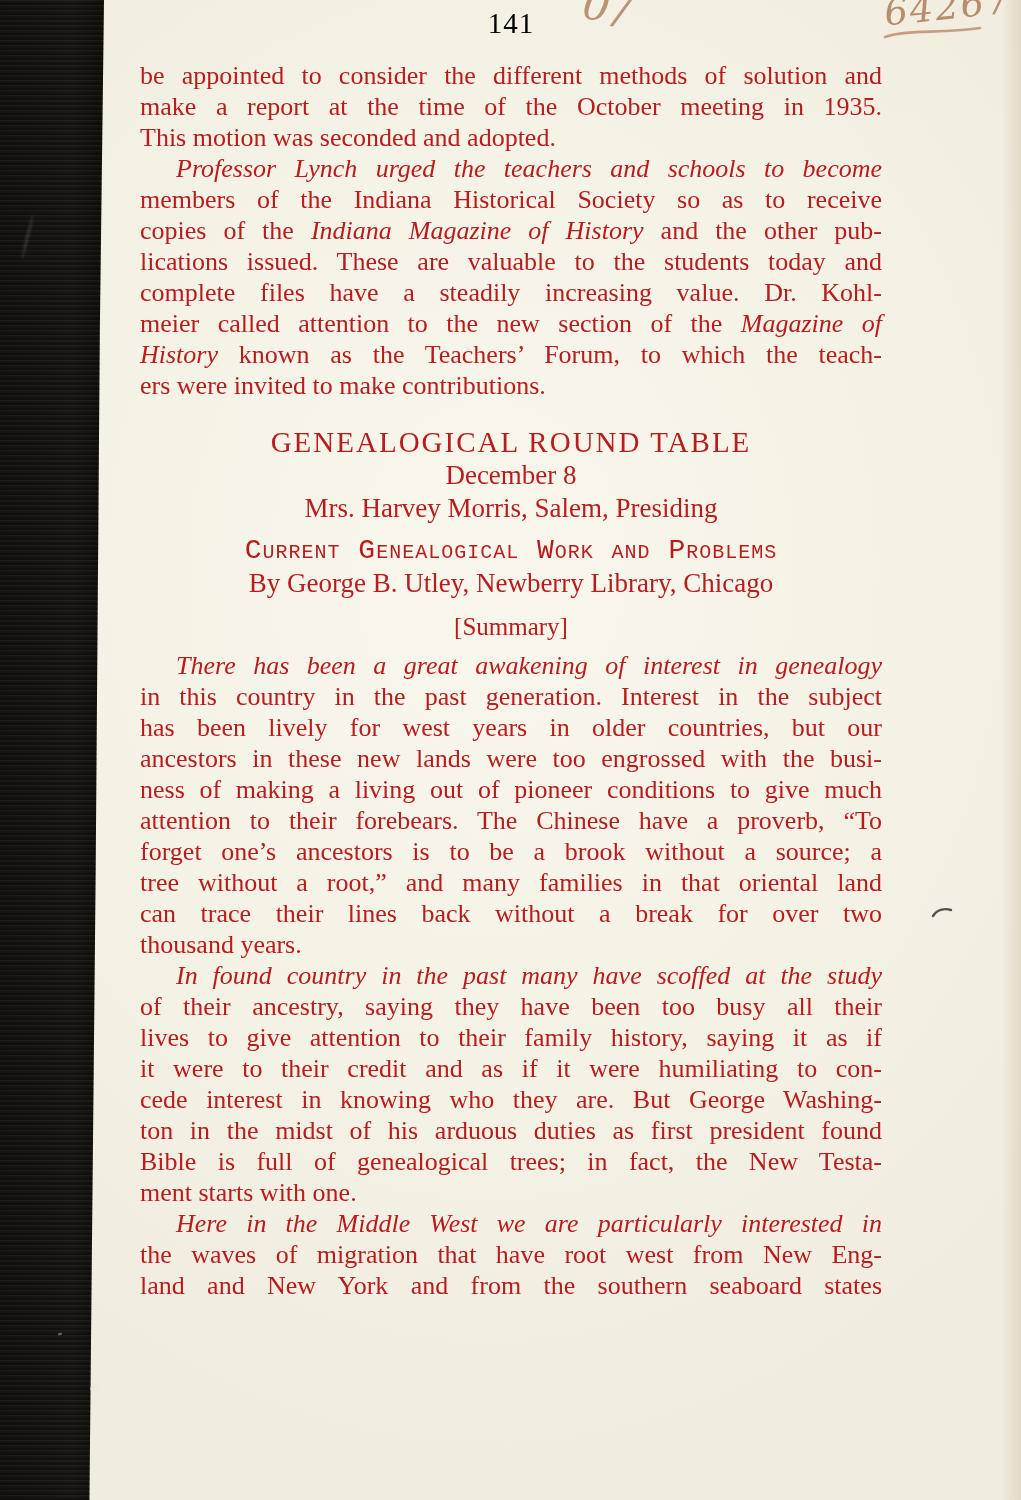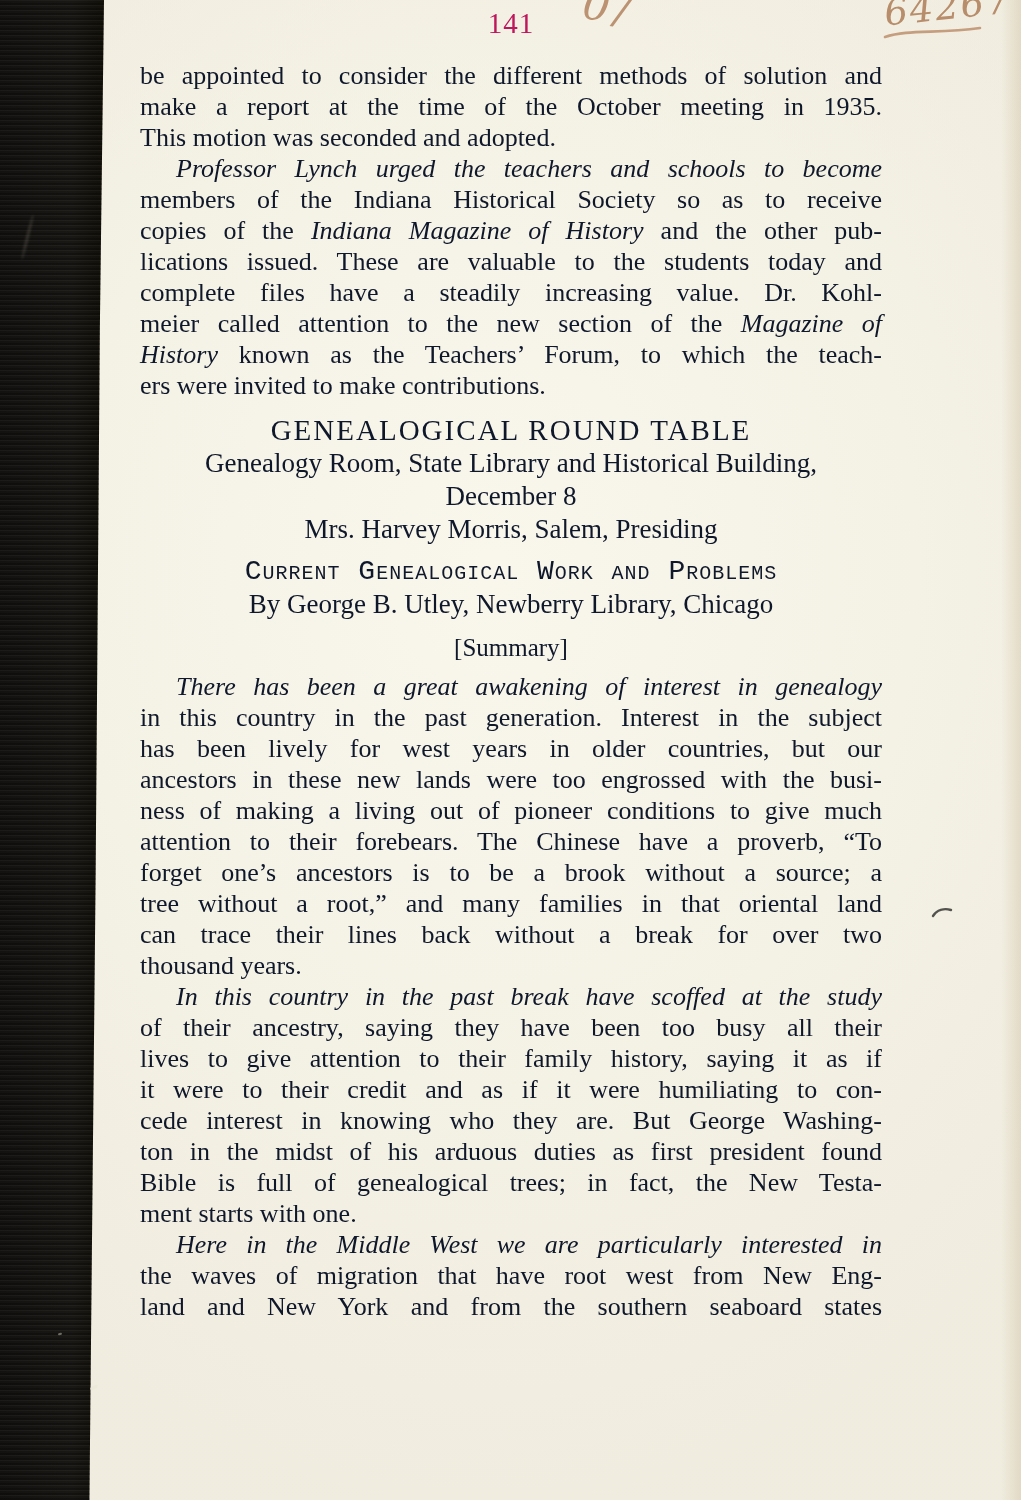--- a/index.html
+++ b/index.html
@@ -37,44 +37,44 @@
     position:absolute; left:90px; top:1386px; width:8px; height:3px;
     background:#ece8da; transform:rotate(-28deg); border-radius:2px;
   }
   .gutter-speck-2 {
     position:absolute; left:58px; top:1333px; width:4px; height:2px;
     background:#b9b4a4; opacity:.55; transform:rotate(-15deg); border-radius:2px;
   }
   
   .page-number {
     position:absolute; top:7px; left:140px; width:742px;
-    text-align:center; font-size:29px; letter-spacing:1px; color:#be185d;
+    text-align:center; font-size:29px; letter-spacing:1px; color:#000000;
   }
   
   .hw { position:absolute; color:#b2835f; font-family:"DejaVu Serif", serif; font-style:italic; }
   .hw-top-center { top:-17px; left:583px; font-size:42px; transform:rotate(9deg); letter-spacing:6px; opacity:.85; }
   .hw-top-right  { top:-15px; left:884px; font-size:37px; transform:rotate(-6deg); letter-spacing:2px; opacity:.9; }
   .hw-underline  { position:absolute; top:26px; left:883px; width:100px; height:14px; }
   
   .pencil-tick { position:absolute; left:931px; top:906px; width:22px; height:14px; }
   
   .content {
     position:absolute; left:140px; top:60px; width:742px;
-    font-size:26px; color:#0f172a;
+    font-size:26px; color:#b91c1c;
   }
   .paragraph { margin:0; }
   .line {
     line-height:31px;
     text-align:justify; text-align-last:justify; text-justify:inter-word;
   }
   .line.last { text-align-last:left; }
   .line.indent { padding-left:36px;font-style:italic; }
   .line em { font-style:italic; }
   
-  .heading-block { margin-top:12px; text-align:center; }
+  .heading-block { margin-top:24px; text-align:center; }
   .h-title   { font-size:29px; line-height:34px; letter-spacing:2px; }
   .h-sub     { font-size:27px; line-height:33px; }
   .h-talk    { font-variant:small-caps; font-size:28px; line-height:33px; margin-top:9px; letter-spacing:1px;font-family:Liberation Mono, monospace; }
   .h-byline  { font-size:27px; line-height:33px; }
   .h-summary { font-size:25px; line-height:32px; margin:11px 0 7px; }
 </style>
 </head>
 <body>
 
 <div class="paper-tone"></div>
@@ -111,21 +111,20 @@
         <div class="line"><span>lications issued. These are valuable to the students today and</span></div>
         <div class="line"><span>complete files have a steadily increasing value. Dr. Kohl-</span></div>
         <div class="line"><span>meier called attention to the new section of the </span><em>Magazine of</em></div>
         <div class="line"><em>History</em><span> known as the Teachers’ Forum, to which the teach-</span></div>
         <div class="line last"><span>ers were invited to make contributions.</span></div>
       </div>
     </div>
 
   <div class="heading-block">
     <div class="h-title">GENEALOGICAL ROUND TABLE</div>
-    <div class="h-sub">Genealogy Room, State Library and Historical Building,</div>
     <div class="h-sub">December 8</div>
     <div class="h-sub">Mrs. Harvey Morris, Salem, Presiding</div>
     <div class="h-talk">Current Genealogical Work and Problems</div>
     <div class="h-byline">By George B. Utley, Newberry Library, Chicago</div>
     <div class="h-summary">[Summary]</div>
   </div>
 
   <div>
       <div class="paragraph">
         <div class="line indent"><span>There has been a great awakening of interest in genealogy</span></div>
@@ -133,21 +132,21 @@
         <div class="line"><span>has been lively for west years in older countries, but our</span></div>
         <div class="line"><span>ancestors in these new lands were too engrossed with the busi-</span></div>
         <div class="line"><span>ness of making a living out of pioneer conditions to give much</span></div>
         <div class="line"><span>attention to their forebears. The Chinese have a proverb, “To</span></div>
         <div class="line"><span>forget one’s ancestors is to be a brook without a source; a</span></div>
         <div class="line"><span>tree without a root,” and many families in that oriental land</span></div>
         <div class="line"><span>can trace their lines back without a break for over two</span></div>
         <div class="line last"><span>thousand years.</span></div>
       </div>
       <div class="paragraph">
-        <div class="line indent"><span>In this country in the past break have scoffed at the study</span></div>
+        <div class="line indent"><span>In found country in the past many have scoffed at the study</span></div>
         <div class="line"><span>of their ancestry, saying they have been too busy all their</span></div>
         <div class="line"><span>lives to give attention to their family history, saying it as if</span></div>
         <div class="line"><span>it were to their credit and as if it were humiliating to con-</span></div>
         <div class="line"><span>cede interest in knowing who they are. But George Washing-</span></div>
         <div class="line"><span>ton in the midst of his arduous duties as first president found</span></div>
         <div class="line"><span>Bible is full of genealogical trees; in fact, the New Testa-</span></div>
         <div class="line last"><span>ment starts with one.</span></div>
       </div>
       <div class="paragraph">
         <div class="line indent"><span>Here in the Middle West we are particularly interested in</span></div>

